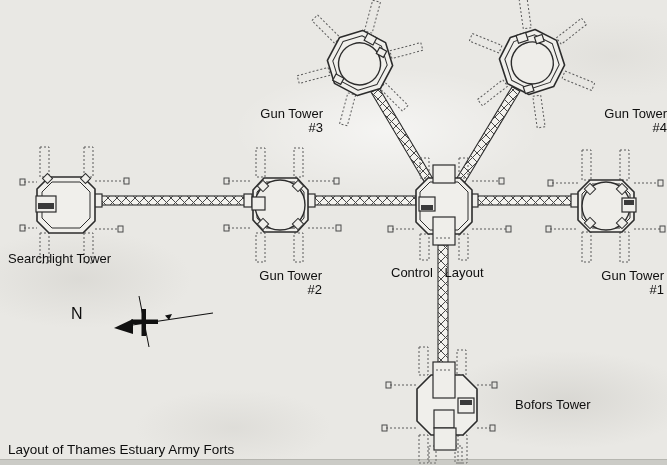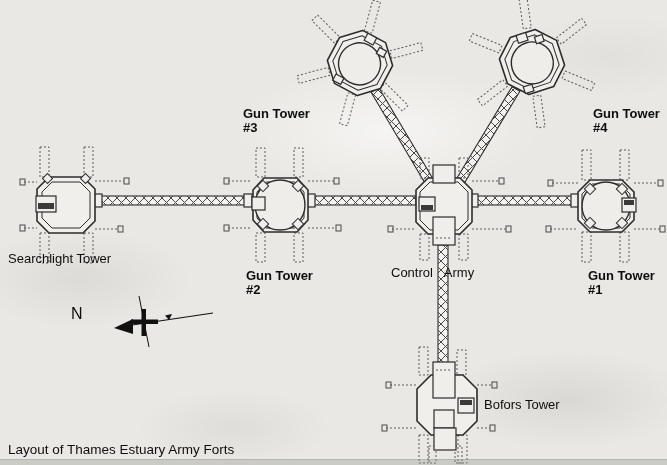--- a/index.html
+++ b/index.html
@@ -9,21 +9,21 @@
     background:
       radial-gradient(220px 90px at 58% 28%, rgba(255,255,255,.55), transparent 70%),
       radial-gradient(160px 70px at 12% 60%, rgba(186,184,178,.28), transparent 70%),
       radial-gradient(180px 70px at 85% 86%, rgba(180,178,172,.30), transparent 70%),
       radial-gradient(150px 60px at 92% 12%, rgba(198,196,190,.22), transparent 70%),
       radial-gradient(140px 55px at 35% 92%, rgba(184,182,176,.22), transparent 70%),
       #e9e8e4;
   }
   svg.draw{position:absolute;left:0;top:0;}
   .lbl{position:absolute;font-size:13px;line-height:14px;white-space:nowrap;}
-  .lbl.center{text-align:left;white-space:normal;font-weight:bold;}
+  .lbl.center{text-align:right;white-space:normal;}
   .caption{font-size:13.5px;margin-top:12px;}
   .north{font-size:16px;}
   .ctrl-lbl{word-spacing:8px;}
   .scan-strip{position:absolute;left:0;bottom:0;width:100%;height:5px;
     background:rgba(150,148,142,.35);border-top:1px solid rgba(120,118,112,.25);}
   
   .oct{fill:#f0efeb;stroke:#2c2c2c;stroke-width:1.6;stroke-linejoin:round;}
   .oct2{fill:none;stroke:#2c2c2c;stroke-width:1;stroke-linejoin:round;}
   .gun{fill:#eeede9;stroke:#2c2c2c;stroke-width:1.4;}
   .box{fill:#efeeea;stroke:#2c2c2c;stroke-width:1.2;}
@@ -269,28 +269,28 @@
   <div>#4</div>
 </div>
 
 <div class="lbl" style="left:8px;top:252px;text-align:center;">Searchlight Tower</div>
 
 <div class="lbl center" style="left:246px;top:269px;width:76px;">
   <div>Gun Tower</div>
   <div>#2</div>
 </div>
 
-<div class="lbl ctrl-lbl" style="left:391px;top:266px;">Control Army</div>
+<div class="lbl ctrl-lbl" style="left:391px;top:266px;">Control Layout</div>
 
 <div class="lbl center" style="left:588px;top:269px;width:76px;">
   <div>Gun Tower</div>
   <div>#1</div>
 </div>
 
-<div class="lbl" style="left:484px;top:398px;">Bofors Tower</div>
+<div class="lbl" style="left:515px;top:398px;">Bofors Tower</div>
 
 <div class="lbl north" style="left:71px;top:307px;">N</div>
 
 <div class="lbl caption" style="left:8px;top:431px;">Layout of Thames Estuary Army Forts</div>
 
 <div class="scan-strip"></div>
 
 </div>
 
 </body></html>

